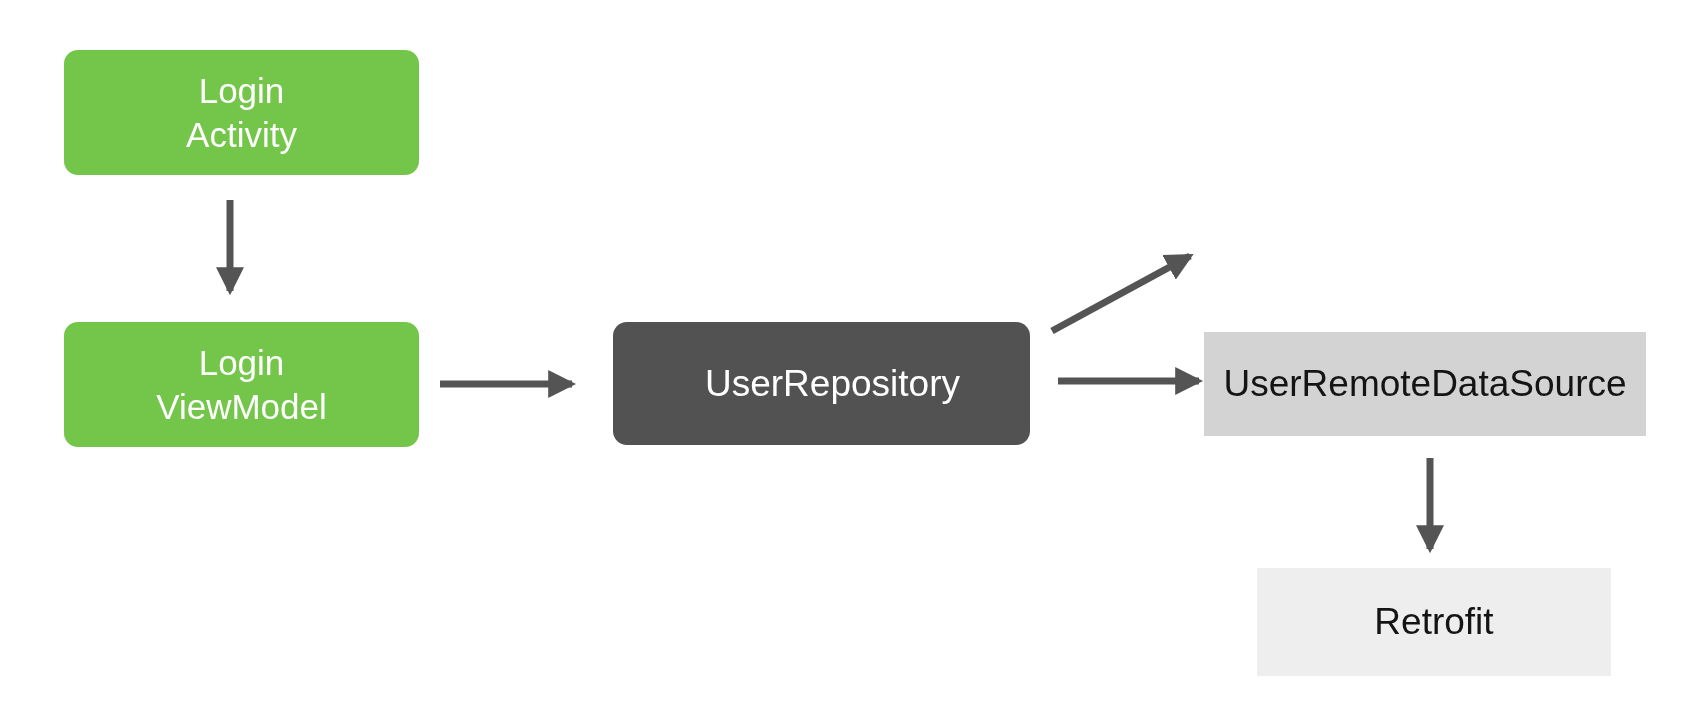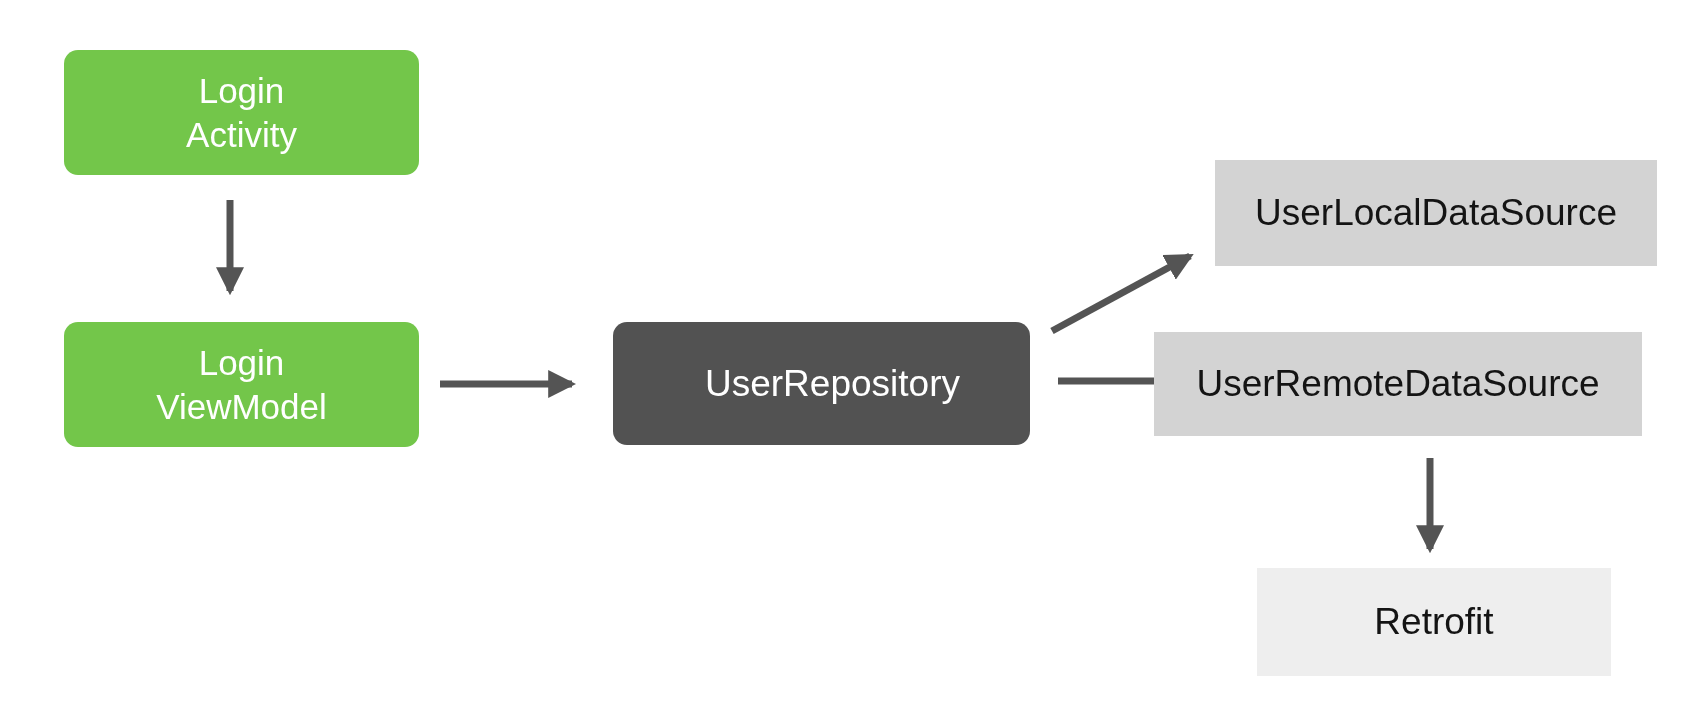--- a/index.html
+++ b/index.html
@@ -99,19 +99,18 @@
   </svg>
 
   <div class="node green" style="left:52px; top:50px; width:355px; height:125px;">Login
 Activity</div>
 
   <div class="node green" style="left:52px; top:322px; width:355px; height:125px;">Login
 ViewModel</div>
 
   <div class="node dark" style="left:613px; top:322px; width:417px; height:123px;padding-left:22px;">UserRepository</div>
 
-  <div class="node light" style="left:1215px; top:160px; width:442px; height:106px;">UserLocalDataSource</div>
 
-  <div class="node light" style="left:1154px; top:332px; width:488px; height:104px;">UserRemoteDataSource</div>
+  <div class="node light" style="left:1204px; top:332px; width:442px; height:104px;">UserRemoteDataSource</div>
 
   <div class="node lighter" style="left:1257px; top:568px; width:354px; height:108px;">Retrofit</div>
 
 </div>
 
 </body></html>

